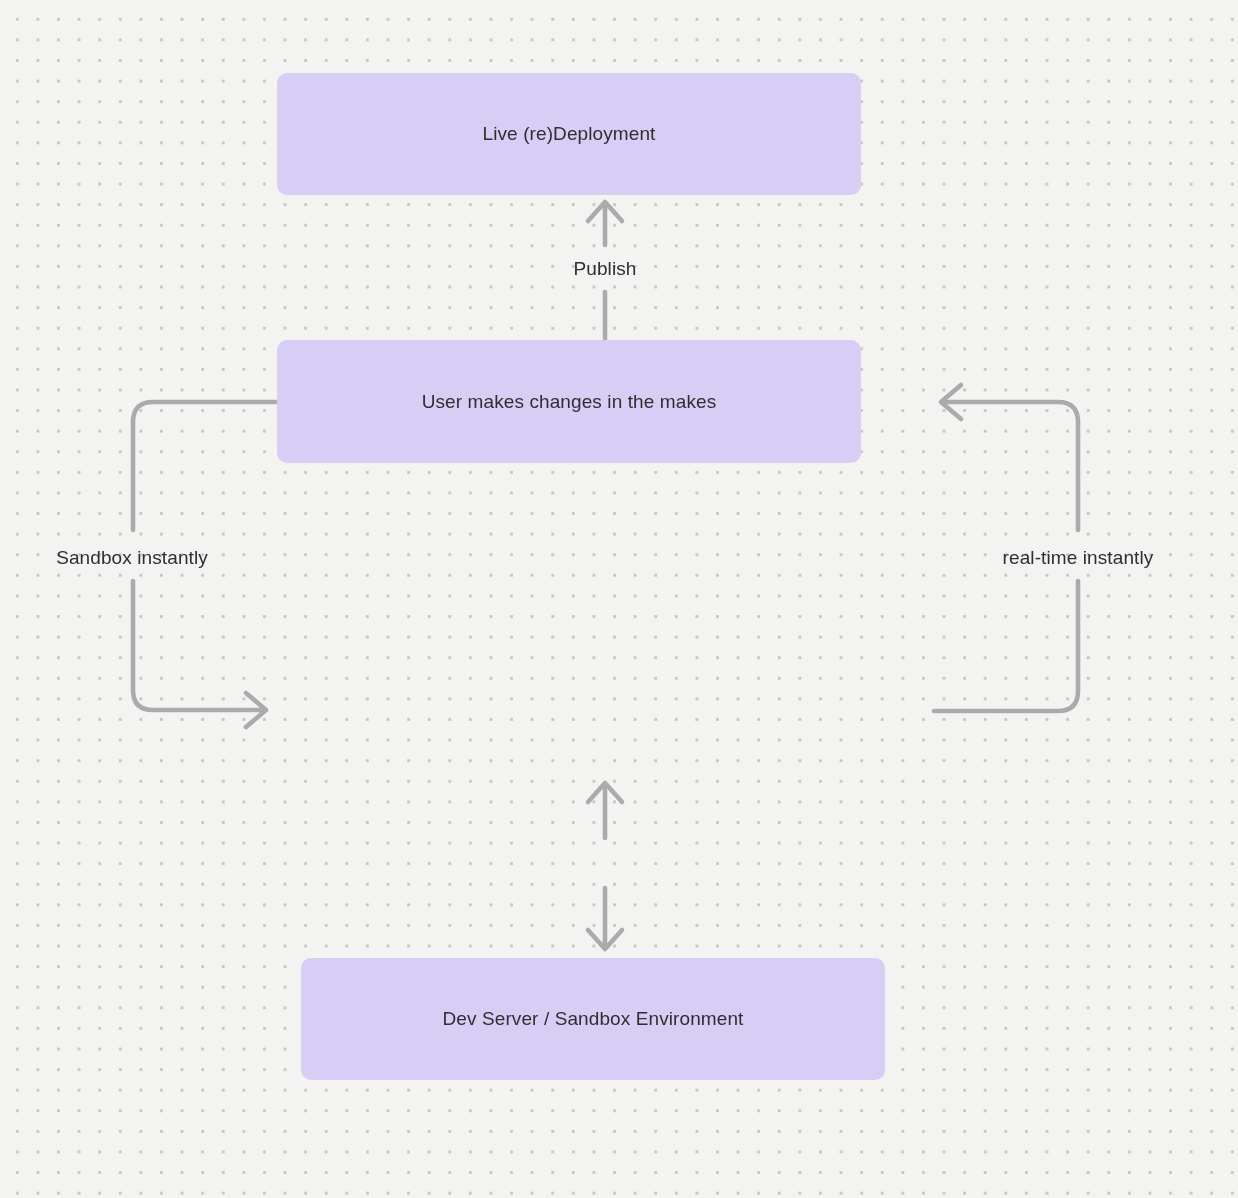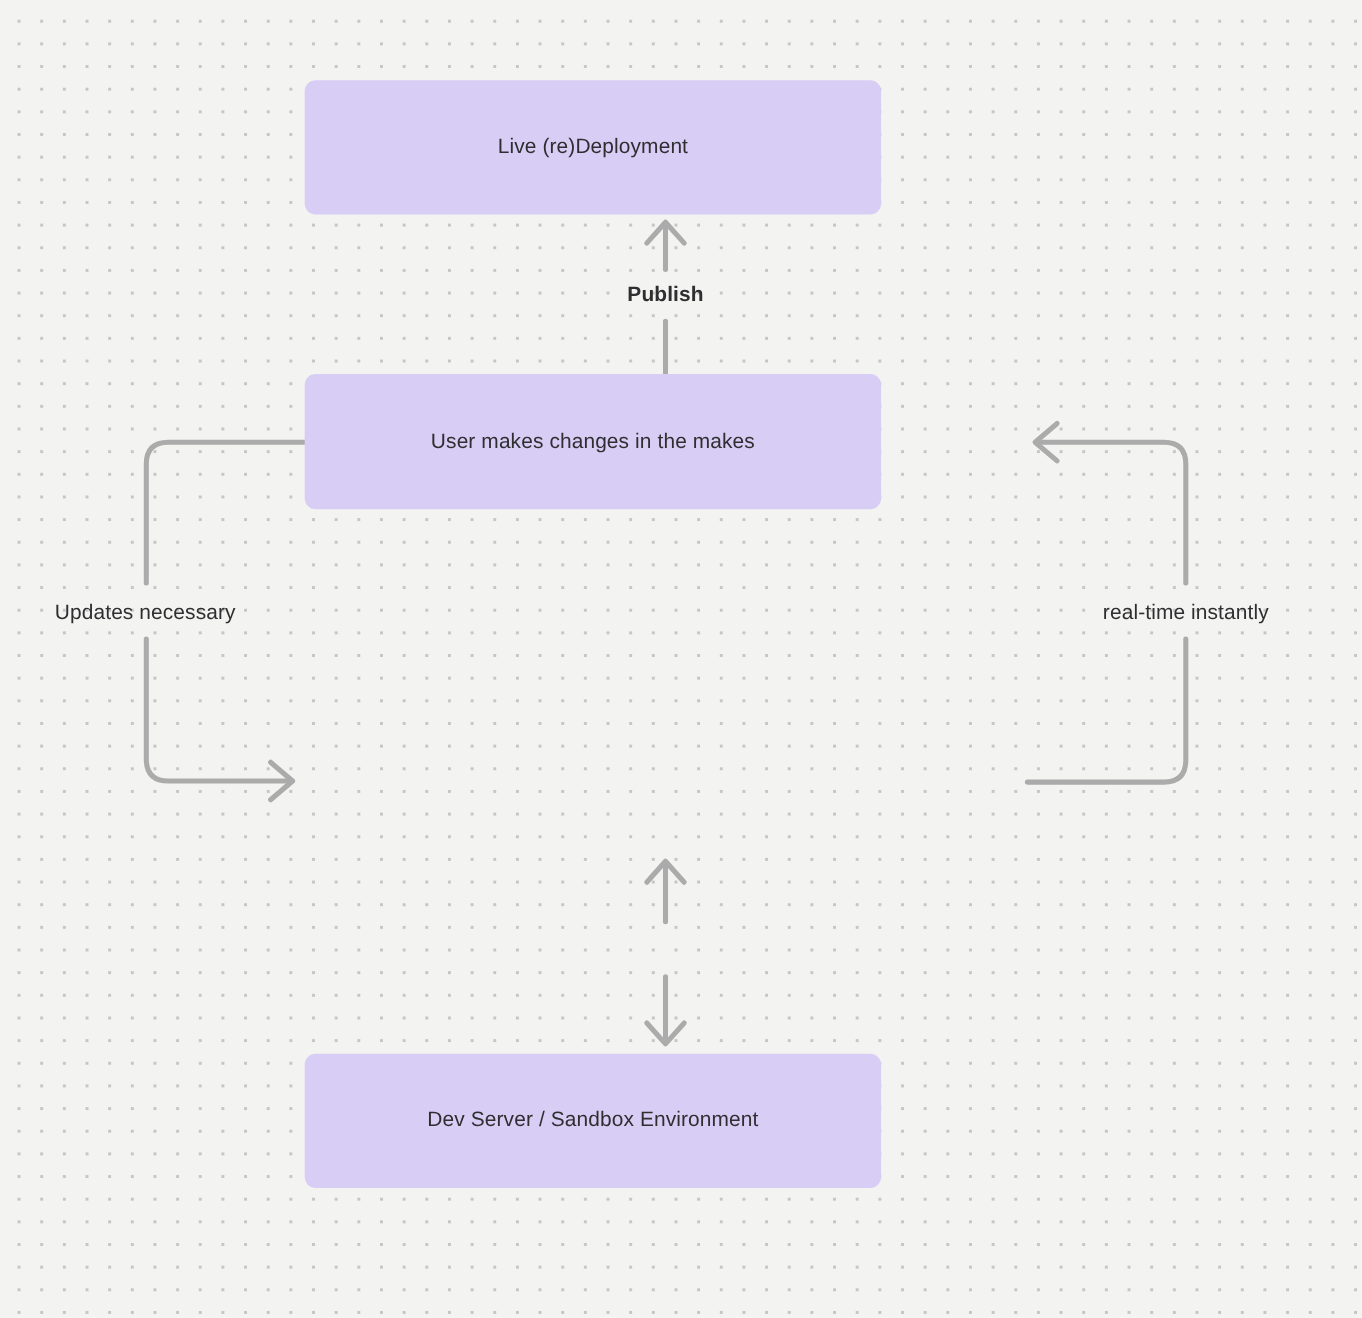--- a/index.html
+++ b/index.html
@@ -28,47 +28,47 @@
   .connector-layer path {
     fill: none;
     stroke: #ababab;
     stroke-width: 4.6;
     stroke-linecap: round;
     stroke-linejoin: round;
   }
   .node {
     position: absolute;
     left: 277px;
-    width: 524px;
+    width: 584px;
     border-radius: 10px;
     background: #d8cdf5;
     display: flex;
     align-items: center;
     justify-content: center;
   }
   .node-label {
     font-size: 19px;
     color: #2f2f31;
     letter-spacing: 0.1px;
     white-space: nowrap;
   }
   #node-live   { top: 73px;  height: 122px; }
   #node-editor { top: 340px; height: 123px; }
   #node-preview{ top: 651px; height: 121px; }
-  #node-dev    { top: 958px; height: 122px; }
+  #node-dev    { top: 958px; height: 122px; margin-left: 24px; }
 
   .edge-label {
     position: absolute;
     transform: translate(-50%, -50%);
     font-size: 19px;
     color: #2f2f31;
     letter-spacing: 0.1px;
     white-space: nowrap;
   }
-  #label-publish  { left: 605px;  top: 269px; font-weight: bold; }
+  #label-publish  { left: 605px;  top: 269px; }
   #label-updates  { left: 132px;  top: 558px; }
   #label-feedback { left: 1078px; top: 558px; }
   #label-spunup   { left: 606px;  top: 866px; }
 </style>
 </head>
 <body>
 
 <div class="canvas">
 
   <svg class="connector-layer" viewBox="0 0 1238 1198" xmlns="http://www.w3.org/2000/svg" aria-hidden="true">
@@ -110,18 +110,18 @@
     <span class="node-label">User makes changes in the makes</span>
   </div>
 
 
   <div class="node" id="node-dev">
     <span class="node-label">Dev Server / Sandbox Environment</span>
   </div>
 
   <div class="edge-label" id="label-publish">Publish</div>
 
-  <div class="edge-label" id="label-updates">Updates necessary</div>
+  <div class="edge-label" id="label-updates">Sandbox instantly</div>
 
   <div class="edge-label" id="label-feedback">real-time instantly</div>
 
 
 </div>
 
 </body></html>

